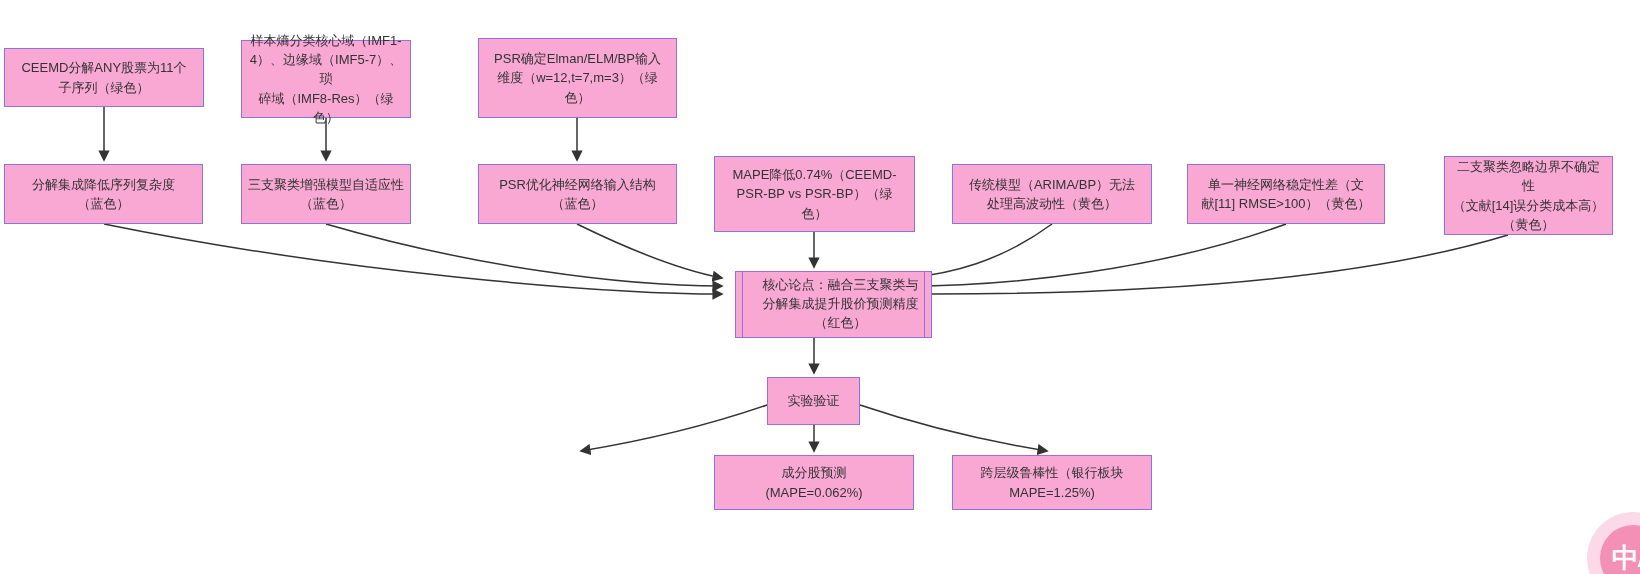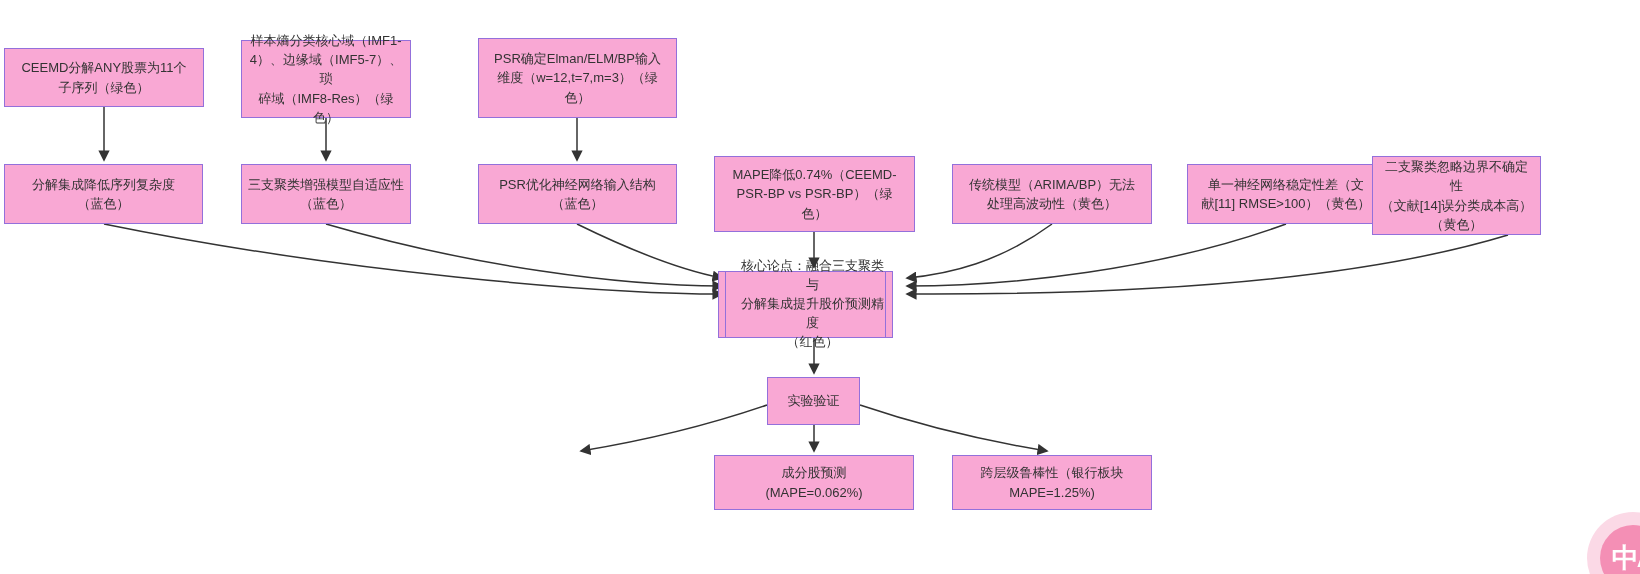--- a/index.html
+++ b/index.html
@@ -28,22 +28,22 @@
 
   .n-a1{left:4px;top:48px;width:200px;height:59px;}
   .n-a2{left:241px;top:40px;width:170px;height:78px;}
   .n-a3{left:478px;top:38px;width:199px;height:80px;}
   .n-b1{left:4px;top:164px;width:199px;height:60px;}
   .n-b2{left:241px;top:164px;width:170px;height:60px;align-items:center;}
   .n-b3{left:478px;top:164px;width:199px;height:60px;}
   .n-b4{left:714px;top:156px;width:201px;height:76px;justify-content:flex-end;}
   .n-b5{left:952px;top:164px;width:200px;height:60px;}
   .n-b6{left:1187px;top:164px;width:198px;height:60px;}
-  .n-b7{left:1372px;top:156px;width:169px;height:79px;}
-  .n-core{left:718px;top:271px;width:175px;height:67px;line-height:1.45;padding-left:20px;}
+  .n-b7{left:1444px;top:156px;width:169px;height:79px;}
+  .n-core{left:735px;top:271px;width:197px;height:67px;line-height:1.45;padding-left:20px;}
   .n-exp{left:767px;top:377px;width:93px;height:48px;}
   .n-e1{left:478px;top:455px;width:199px;height:55px;}
   .n-e2{left:714px;top:455px;width:200px;height:55px;}
   .n-e3{left:952px;top:455px;width:200px;height:55px;padding-left:6px;}
 
   
   .badge-outer{
     position:absolute;left:1587px;top:512px;width:92px;height:92px;
     border-radius:50%;background:#fbd9e6;
   }

